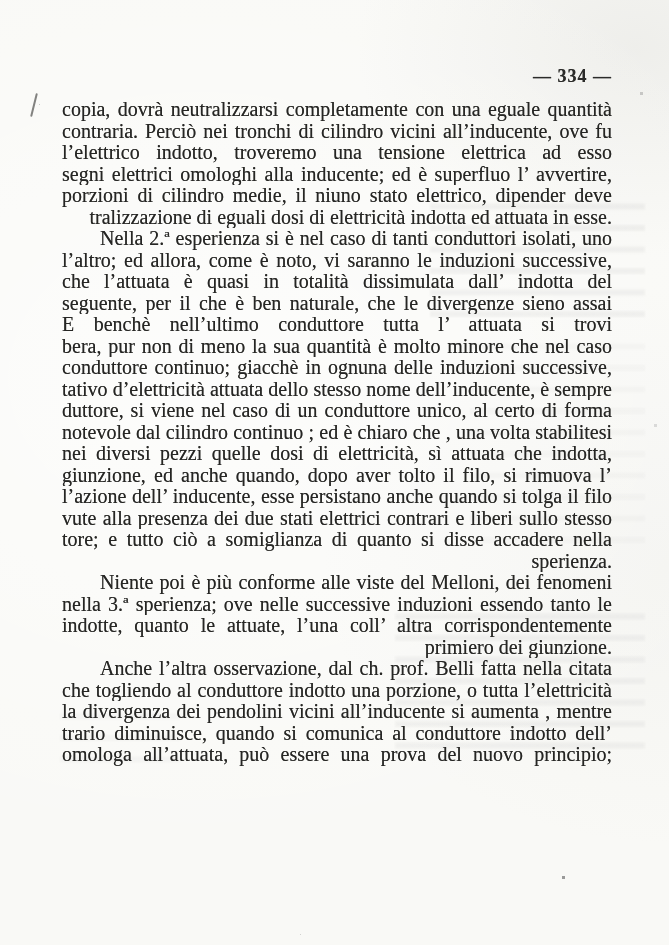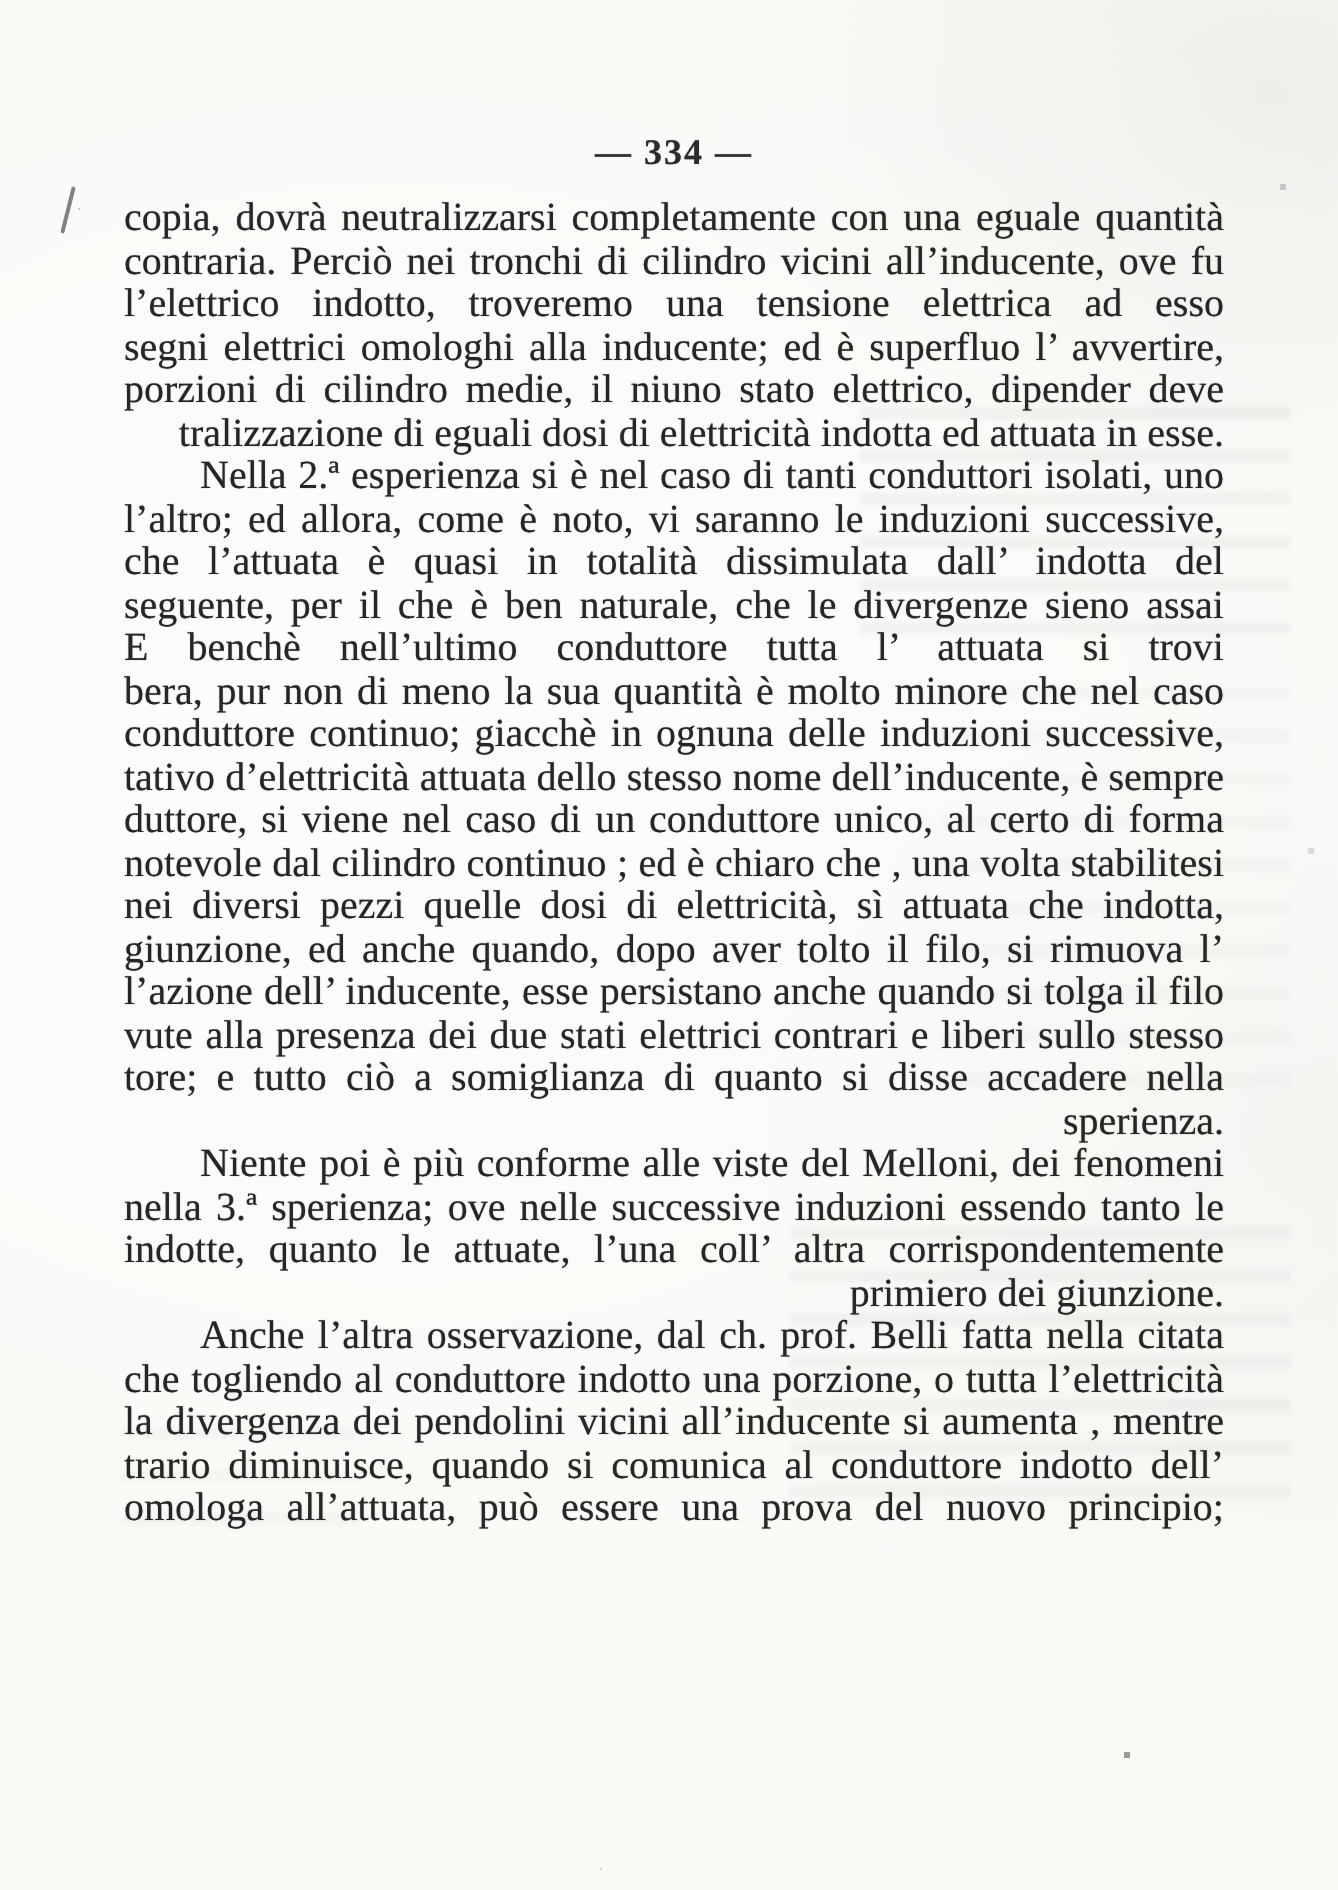--- a/index.html
+++ b/index.html
@@ -41,21 +41,21 @@
       39px 104px 0 0 rgba(90,90,90,.3),
       300px 934px 0 0 rgba(120,120,120,.3),
       655px 425px 0 1px rgba(150,150,150,.3);
   }
   .margin-mark{
     position:absolute;left:33px;top:93px;width:2px;height:24px;
     background:#5a5a58;transform:rotate(14deg);border-radius:2px;opacity:.75;
   }
   .pagenum{
     position:absolute;left:62px;top:66px;width:550px;
-    text-align:center;
+    text-align:right;
     font-size:18px;font-weight:bold;color:#2b2b29;
     letter-spacing:1px;
     text-shadow:0 0 .5px rgba(30,30,30,.55);
   }
   .text{
     position:absolute;left:62px;top:99px;width:550px;
     color:#262624;
     font-size:20px;
     text-shadow:0 0 .55px rgba(35,35,32,.6);
   }

